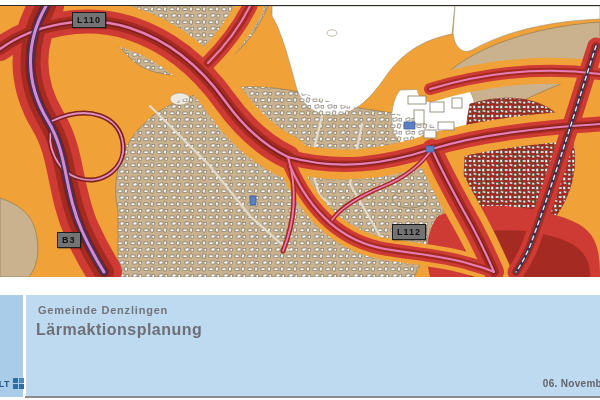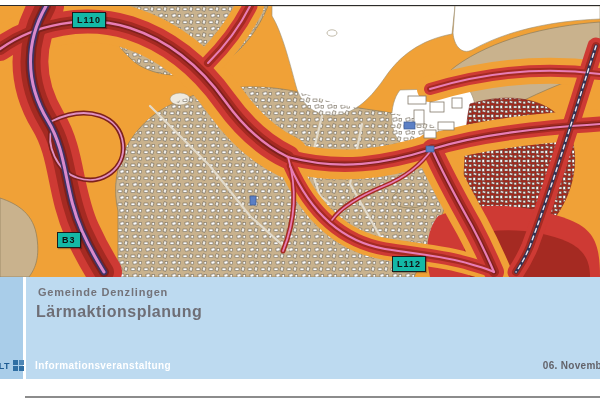--- a/index.html
+++ b/index.html
@@ -2,25 +2,25 @@
 <html><head>
 <meta charset="utf-8">
 <style>
   html,body{margin:0;padding:0;background:#e8e8e8;}
   .page{position:relative;width:600px;height:400px;background:#ffffff;overflow:hidden;
         font-family:"Liberation Sans",sans-serif;}
   
   .map{position:absolute;left:0;top:5px;width:600px;height:272px;
        border-top:1px solid #2b2b2b;box-sizing:border-box;overflow:hidden;}
   .map svg{display:block;}
-  .road-label{position:absolute;background:#14b8a6;border:1px solid #1c1c1c;
+  .road-label{position:absolute;background:#737373;border:1px solid #1c1c1c;
         color:#111;font-weight:bold;font-size:9px;letter-spacing:1px;
         padding:2px 4px 1px 4px;line-height:11px;box-shadow:1px 1px 1px rgba(0,0,0,.25);}
   
-  .footer{position:absolute;left:0;top:277px;width:600px;height:82px;}
+  .footer{position:absolute;left:0;top:295px;width:600px;height:82px;}
   .footer-strip{position:absolute;left:0;top:0;width:23px;height:102px;background:#a9cde9;}
   .footer-gap{position:absolute;left:23px;top:0;width:3px;height:102px;background:#ffffff;}
   .footer-main{position:absolute;left:26px;top:0;width:574px;height:102px;background:#bddaf0;}
   .kicker{position:absolute;left:38px;top:9px;font-size:11px;font-weight:bold;
         color:#73737a;letter-spacing:.8px;}
   .title{position:absolute;left:36px;top:26px;font-size:16px;font-weight:bold;
         color:#6e6e76;letter-spacing:.5px;}
   .logo-text{position:absolute;left:-14px;top:84px;font-size:9px;font-weight:bold;
         color:#1e5c94;letter-spacing:.5px;width:24px;overflow:hidden;text-align:right;}
   .logo-icon{position:absolute;left:13px;top:83px;width:11px;height:11px;
@@ -152,36 +152,35 @@
       <g fill="#5b7fc4" stroke="#3a5a94" stroke-width="0.7">
         <rect x="404" y="116" width="11" height="7"></rect>
         <rect x="426" y="140" width="8" height="6"></rect>
         <rect x="250" y="190" width="6" height="9"></rect>
       </g>
     </svg>
   </div>
 
   <div class="road-label" style="left:72px;top:12px;">L110</div>
   <div class="road-label" style="left:57px;top:232px;">B3</div>
-  <div class="road-label" style="left:392px;top:224px;margin-top:32px;">L112</div>
+  <div class="road-label" style="left:392px;top:224px;">L112</div>
 
   <div class="footer">
     <div class="footer-strip"></div>
     <div class="footer-gap"></div>
     <div class="footer-main"></div>
 
     <div class="kicker">Gemeinde Denzlingen</div>
     <div class="title">Lärmaktionsplanung</div>
 
     <div class="logo-text">ULT</div>
     <div class="logo-icon">
       <span></span>
         <span class="lt"></span>
         <span></span>
         <span></span>
     </div>
 
-    <div class="event-label">Informationsveranstaltung</div>
     <div class="date-label">06. Novemb</div>
   </div>
 
   <div class="bottom-rule"></div>
 </div>
 
 </body></html>

